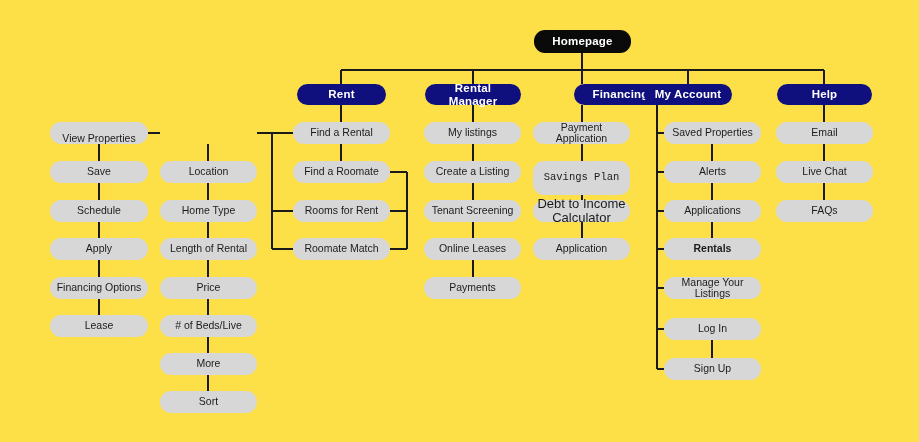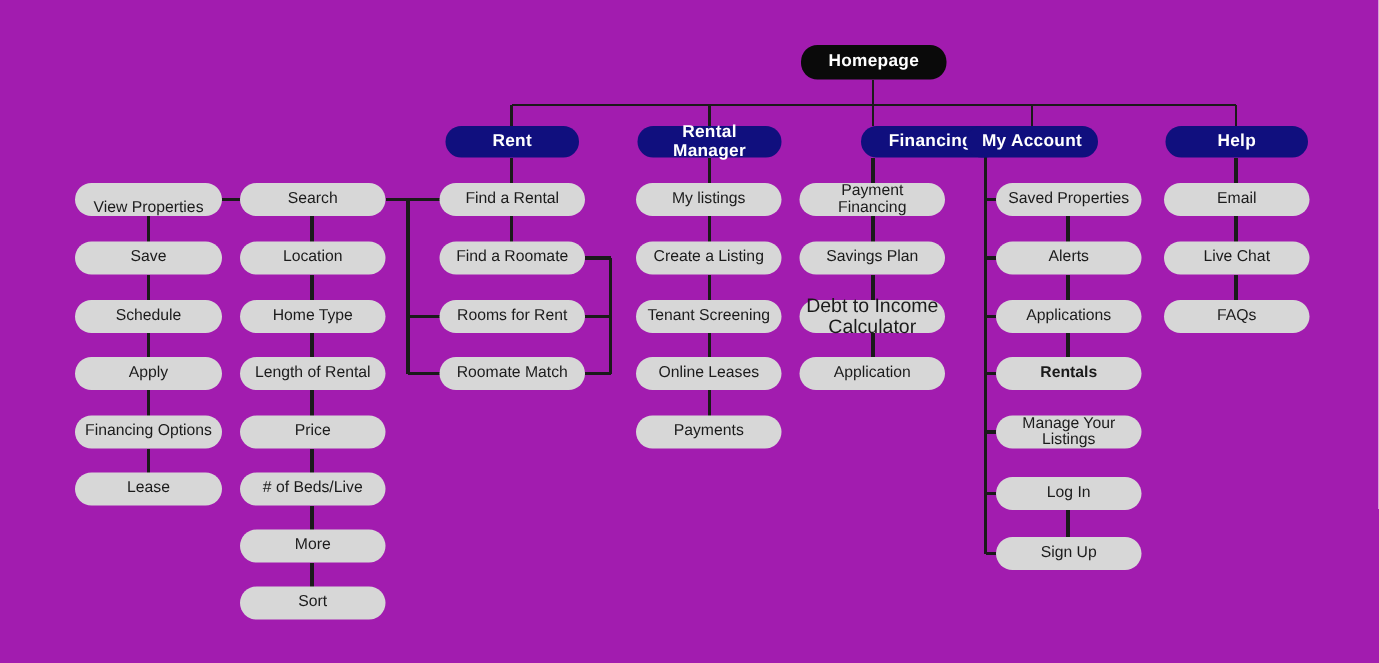--- a/index.html
+++ b/index.html
@@ -8,21 +8,21 @@
     background: #ffffff;
   }
   body {
     font-family: "Liberation Sans", sans-serif;
     -webkit-font-smoothing: antialiased;
   }
   #canvas {
     position: relative;
     width: 919px;
     height: 442px;
-    background: #a21caf;
+    background: #fde047;
     overflow: hidden;
   }
   #edges {
     position: absolute;
     left: 0; top: 0;
     width: 919px;
     height: 442px;
     pointer-events: none;
   }
   .node {
@@ -175,23 +175,20 @@
   <div class="node leaf" style="left:50px; top:238px; width:98px; height:22px;">
     <span>Apply</span>
   </div>
   <div class="node leaf" style="left:50px; top:277px; width:98px; height:22px;">
     <span>Financing Options</span>
   </div>
   <div class="node leaf" style="left:50px; top:315px; width:98px; height:22px;">
     <span>Lease</span>
   </div>
 
-  <div class="node leaf" style="left:160px; top:122px; width:97px; height:22px;">
-    <span>Search</span>
-  </div>
   <div class="node leaf" style="left:160px; top:161px; width:97px; height:22px;">
     <span>Location</span>
   </div>
   <div class="node leaf" style="left:160px; top:200px; width:97px; height:22px;">
     <span>Home Type</span>
   </div>
   <div class="node leaf" style="left:160px; top:238px; width:97px; height:22px;">
     <span>Length of Rental</span>
   </div>
   <div class="node leaf" style="left:160px; top:277px; width:97px; height:22px;">
@@ -230,23 +227,23 @@
     <span>Tenant Screening</span>
   </div>
   <div class="node leaf" style="left:424px; top:238px; width:97px; height:22px;">
     <span>Online Leases</span>
   </div>
   <div class="node leaf" style="left:424px; top:277px; width:97px; height:22px;">
     <span>Payments</span>
   </div>
 
   <div class="node leaf" style="left:533px; top:122px; width:97px; height:22px;">
-    <span>Payment Financing</span>
-  </div>
-  <div class="node leaf" style="left:533px; top:161px; width:97px; height:22px;">
+    <span>Payment Application</span>
+  </div>
+  <div class="node leaf" style="left:533px; top:161px; width:97px; height:34px;font-family:Liberation Mono, monospace;">
     <span>Savings Plan</span>
   </div>
   <div class="node leaf small" style="left:533px; top:200px; width:97px; height:22px;">
     <span>Debt to Income Calculator</span>
   </div>
   <div class="node leaf" style="left:533px; top:238px; width:97px; height:22px;">
     <span>Application</span>
   </div>
 
   <div class="node leaf" style="left:664px; top:122px; width:97px; height:22px;">

